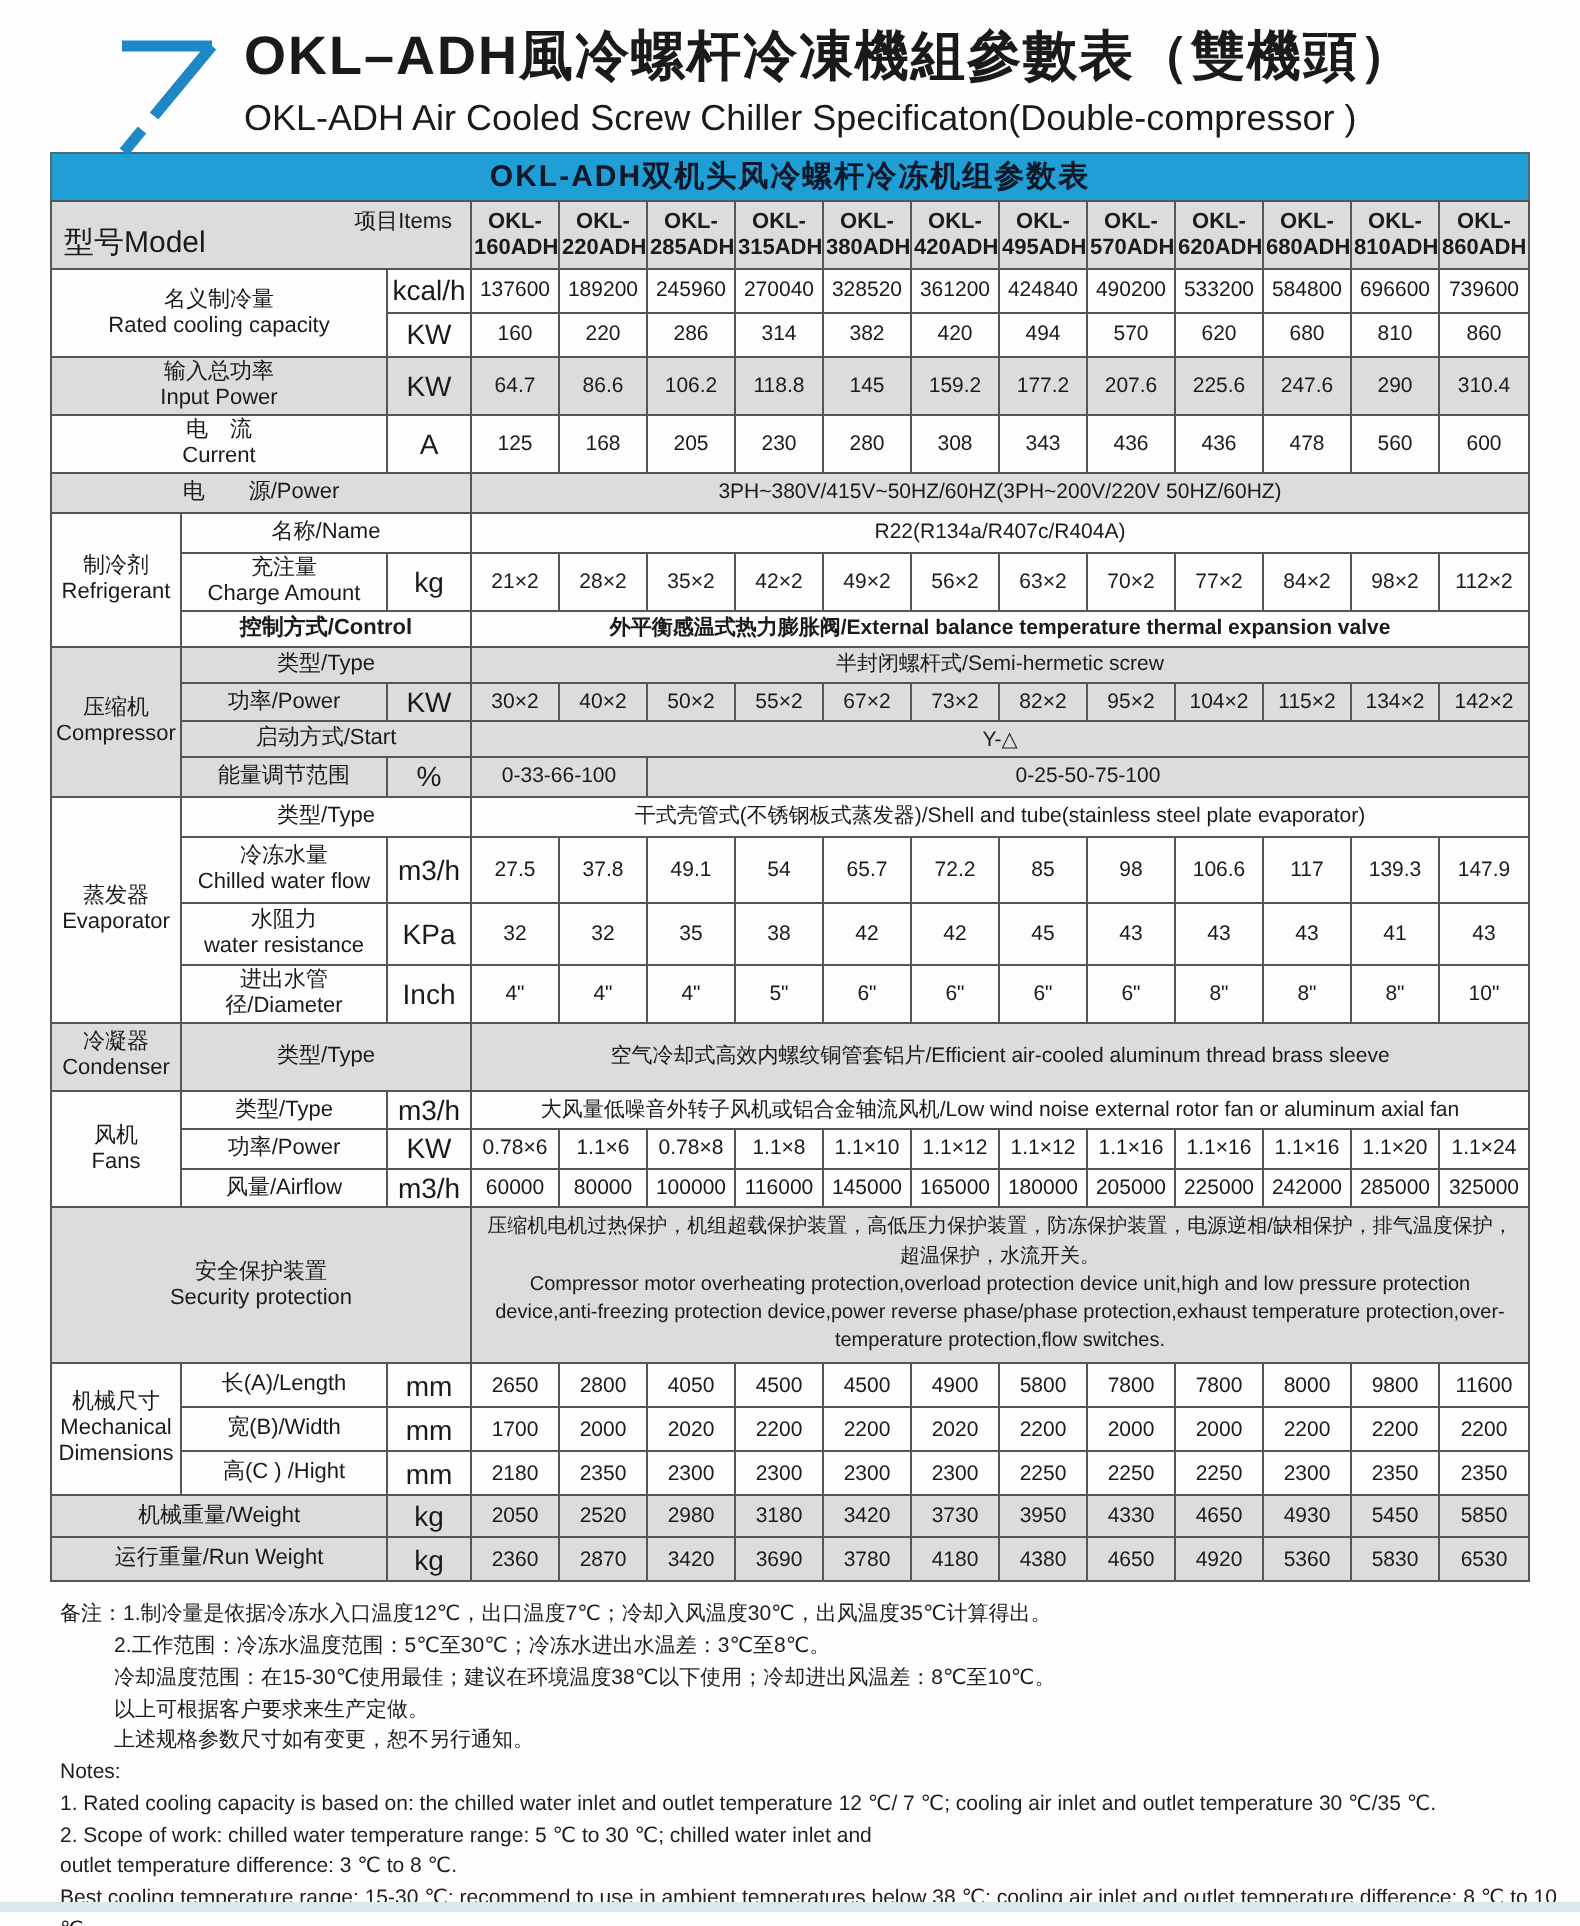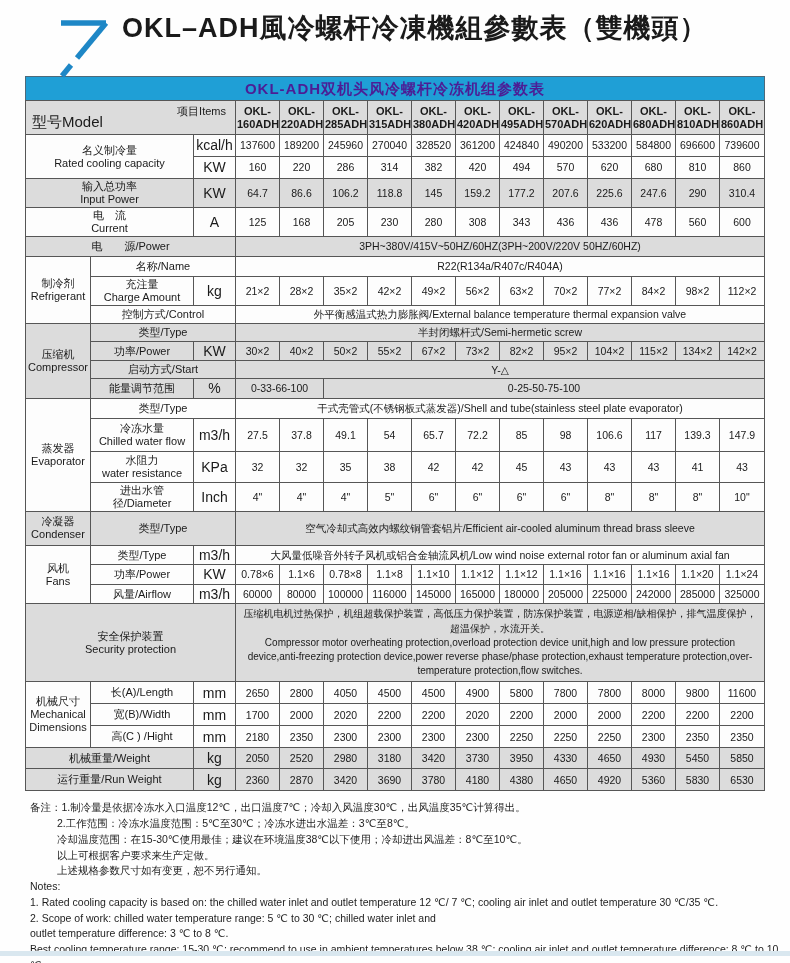--- a/index.html
+++ b/index.html
@@ -10,21 +10,21 @@
   }
   
   .page-hdr{position:relative;height:76px;}
   .logo{position:absolute;left:34px;top:12px;width:86px;height:72px;}
   .titles{position:absolute;left:122px;top:10px;}
   .t-cn{font-size:27px;font-weight:bold;letter-spacing:1px;white-space:nowrap;}
   .t-en{font-size:18px;margin-top:3px;white-space:nowrap;}
   
   .tablewrap{margin-left:25px;width:740px;}
   .cap{
-    background:#1f9fd6;color:#4c1d95;font-weight:bold;font-size:15px;
+    background:#1f9fd6;color:#0f172a;font-weight:bold;font-size:15px;
     text-align:center;height:23px;line-height:23px;
     border:1px solid #4d6a7a;border-bottom:none;letter-spacing:1px;
   }
   table.spec{border-collapse:collapse;table-layout:fixed;width:740px;}
   table.spec td{
     border:1px solid #565656;text-align:center;vertical-align:middle;
     font-size:11px;line-height:1.18;padding:1px 1px;overflow:hidden;
     background:#fdfdfd;
   }
   table.spec tr.shade td{background:#dcdcdc;}
@@ -56,20 +56,21 @@
 <body>
 
 <div class="page-hdr">
   <svg class="logo" viewBox="0 0 86 72">
     <path d="M27 11 L72 11" stroke="#1e87c6" stroke-width="5.5" fill="none"></path>
     <path d="M72 11 L43 46" stroke="#1e87c6" stroke-width="5.5" fill="none"></path>
     <path d="M37 53 L28 64" stroke="#1e87c6" stroke-width="5.5" fill="none"></path>
   </svg>
   <div class="titles">
     <div class="t-cn">OKL–ADH風冷螺杆冷凍機組參數表（雙機頭）</div>
+    <div class="t-en">OKL-ADH Air Cooled Screw Chiller Specificaton(Double-compressor )</div>
   </div>
 </div>
 
 <div class="tablewrap">
   <div class="cap">OKL-ADH双机头风冷螺杆冷冻机组参数表</div>
   <table class="spec">
     <colgroup>
       <col style="width:65px">
         <col style="width:103px">
         <col style="width:42px">
@@ -237,21 +238,21 @@
           <td class="val">42×2</td>
           <td class="val">49×2</td>
           <td class="val">56×2</td>
           <td class="val">63×2</td>
           <td class="val">70×2</td>
           <td class="val">77×2</td>
           <td class="val">84×2</td>
           <td class="val">98×2</td>
           <td class="val">112×2</td>
         </tr>
-        <tr style="height: 18px;">
+        <tr style="height: 18px; font-weight: bold;">
           <td colspan="2" class="lbl">控制方式/Control</td>
           <td colspan="12" class="val">外平衡感温式热力膨胀阀/External balance temperature thermal expansion valve</td>
         </tr>
         <tr class="shade" style="height: 18px;">
           <td rowspan="4" class="grp">
             <div>压缩机</div>
             <div>Compressor</div>
           </td>
           <td colspan="2" class="lbl">类型/Type</td>
           <td colspan="12" class="val">半封闭螺杆式/Semi-hermetic screw</td>

